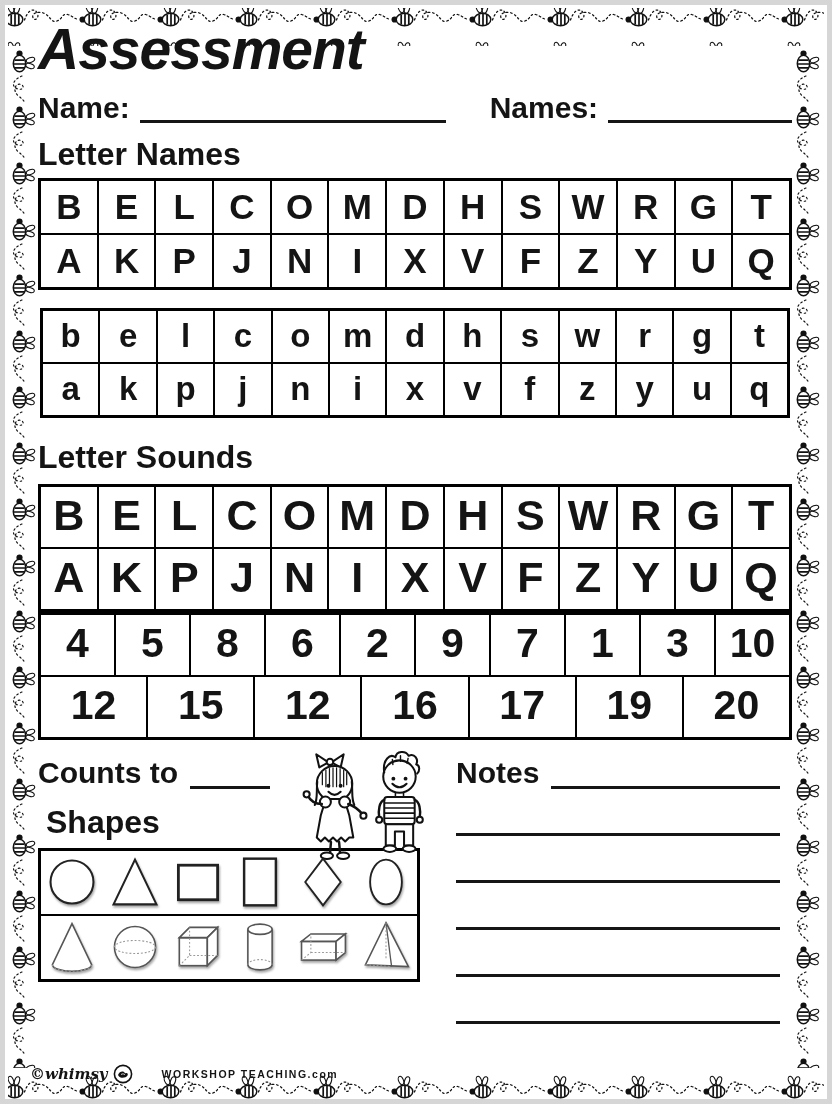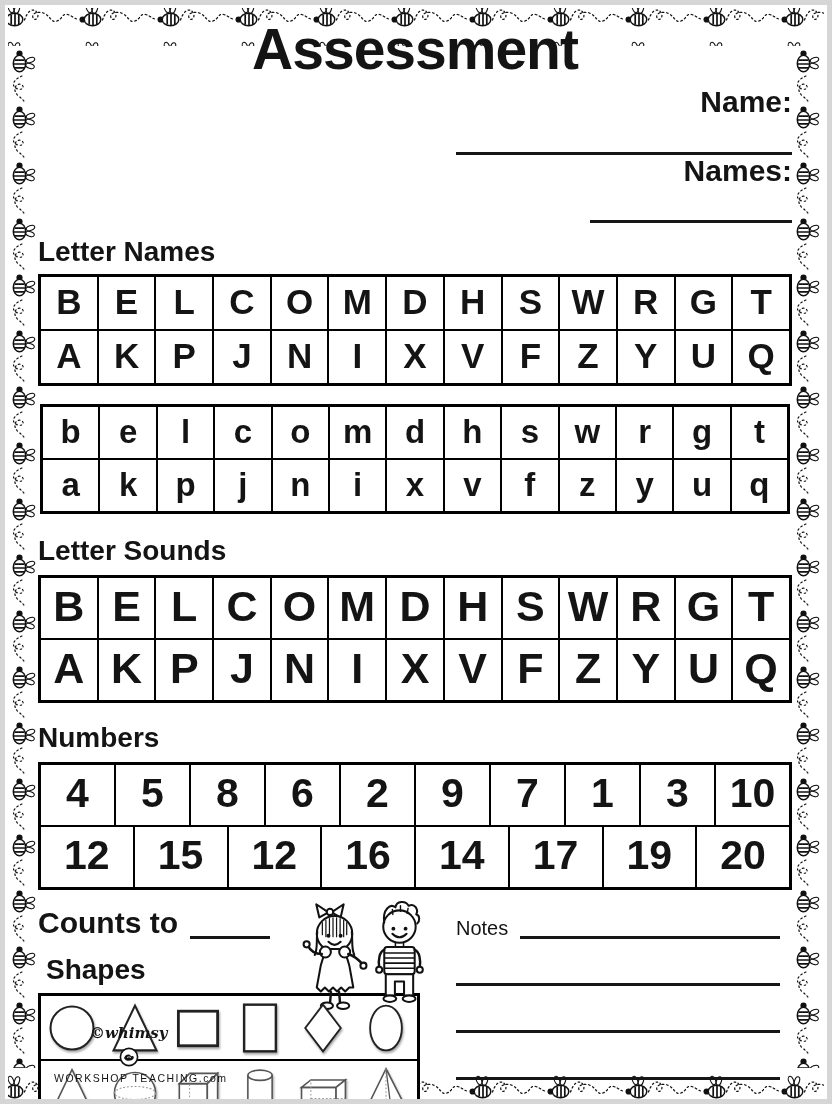--- a/index.html
+++ b/index.html
@@ -6,29 +6,29 @@
   body{
     width:832px;height:1104px;position:relative;overflow:hidden;
     background:#ffffff;color:#141414;
     font-family:"Liberation Sans",sans-serif;
   }
   .page-edge{position:absolute;inset:0;border:5px solid #d6d6d6;pointer-events:none;z-index:4;}
   .bee-border{position:absolute;inset:0;z-index:1;pointer-events:none;}
 
   .sheet{position:absolute;left:38px;right:40px;top:20px;z-index:2;}
 
-  .title{font-size:57px;font-weight:bold;text-align:center;margin:0;line-height:1.02;letter-spacing:-1px;}
-
-  .name-row{display:flex;align-items:flex-end;margin-top:8px;font-size:30px;font-weight:bold;line-height:1.05;flex-direction:column;}
+  .title{font-size:57px;font-weight:bold;text-align:left;margin:0;line-height:1.02;letter-spacing:-1px;font-style:italic;}
+
+  .name-row{display:flex;align-items:flex-end;margin-top:8px;font-size:30px;font-weight:bold;line-height:1.05;}
   .blank-line{display:inline-block;border-bottom:3.5px solid #161616;height:34px;}
   .name-line{width:336px;margin-left:10px;}
   .date-label{margin-left:44px;}
   .date-line{width:202px;margin-left:10px;}
 
-  h2{font-size:28px;font-weight:bold;margin:0;line-height:1.1;}
+  h2{font-size:32px;font-weight:bold;margin:0;line-height:1.1;}
   .h-letter-names{margin:14px 0 6px;}
   .h-letter-sounds{margin:22px 0 8px;}
   .h-numbers{margin:20px 0 8px;}
 
   .assess-grid{display:flex;flex-direction:column;border:3px solid #000;background:#fff;box-sizing:border-box;}
   .grid-row{flex:1;display:flex;}
   .grid-row + .grid-row{border-top:2.5px solid #000;}
   .grid-cell{flex:1;display:flex;align-items:center;justify-content:center;font-weight:bold;line-height:1;padding-bottom:2px;}
   .grid-cell + .grid-cell{border-left:2.5px solid #000;}
 
@@ -42,29 +42,29 @@
   .bottom-right{flex:1;padding-right:12px;}
 
   .counts-row{display:flex;align-items:flex-end;font-size:30px;font-weight:bold;line-height:1.05;}
   .counts-line{width:80px;margin-left:12px;height:32px;}
   .h-shapes{margin:16px 8px 8px;}
 
   .shapes-grid{width:382px;height:134px;}
   .shape-cell{flex:1;display:flex;align-items:center;justify-content:center;}
   .shape-cell svg{filter:drop-shadow(1.5px 2px 1px rgba(0,0,0,0.35));}
 
-  .notes-heading{display:flex;align-items:flex-end;font-size:20px;font-weight:normal;line-height:1.05;}
+  .notes-heading{display:flex;align-items:flex-end;font-size:30px;font-weight:bold;line-height:1.05;}
   .notes-line{flex:1;margin-left:12px;height:32px;border-bottom:3.5px solid #161616;}
   .note-line{height:44px;border-bottom:3.5px solid #161616;}
 
   .kids{position:absolute;left:260px;top:-8px;width:138px;height:116px;}
 
-  .footer{position:absolute;left:30px;bottom:20px;z-index:3;display:flex;align-items:center;gap:5px;flex-direction:column;}
+  .footer{position:absolute;left:30px;bottom:20px;z-index:3;display:flex;align-items:center;gap:5px;}
   .brand-script{font-family:"DejaVu Serif",serif;font-style:italic;font-weight:bold;font-size:15px;}
-  .brand-caps{font-size:10.5px;font-weight:normal;letter-spacing:1.5px;padding-left:24px;}
+  .brand-caps{font-size:10.5px;font-weight:bold;letter-spacing:1.5px;padding-left:24px;}
 </style>
 </head>
 <body>
 
 <svg class="bee-border" width="832" height="1104" viewBox="0 0 832 1104">
   <defs>
     <g id="beeBody">
       <ellipse cx="11" cy="8.5" rx="2.4" ry="4.4" fill="#fff" stroke="#111" stroke-width="1.1" transform="rotate(-22 11 8.5)"></ellipse>
       <ellipse cx="17" cy="9" rx="2.4" ry="4.4" fill="#fff" stroke="#111" stroke-width="1.1" transform="rotate(18 17 9)"></ellipse>
       <circle cx="4.6" cy="19.5" r="3.1" fill="#111"></circle>
@@ -204,40 +204,38 @@
         <div class="grid-cell">X</div>
         <div class="grid-cell">V</div>
         <div class="grid-cell">F</div>
         <div class="grid-cell">Z</div>
         <div class="grid-cell">Y</div>
         <div class="grid-cell">U</div>
         <div class="grid-cell">Q</div>
       </div>
     </div>
 
-  <h2 class="h-numbers">Numbers</h2>
   <div class="assess-grid numbers-grid">
       <div class="grid-row">
         <div class="grid-cell">4</div>
         <div class="grid-cell">5</div>
         <div class="grid-cell">8</div>
         <div class="grid-cell">6</div>
         <div class="grid-cell">2</div>
         <div class="grid-cell">9</div>
         <div class="grid-cell">7</div>
         <div class="grid-cell">1</div>
         <div class="grid-cell">3</div>
         <div class="grid-cell">10</div>
       </div>
       <div class="grid-row">
         <div class="grid-cell">12</div>
         <div class="grid-cell">15</div>
         <div class="grid-cell">12</div>
         <div class="grid-cell">16</div>
-        <div class="grid-cell">14</div>
         <div class="grid-cell">17</div>
         <div class="grid-cell">19</div>
         <div class="grid-cell">20</div>
       </div>
     </div>
 
   <div class="bottom-area">
 
     <svg class="kids" viewBox="0 0 136 114">
       <g stroke="#111" stroke-width="2" fill="#fff" stroke-linecap="round" stroke-linejoin="round">

